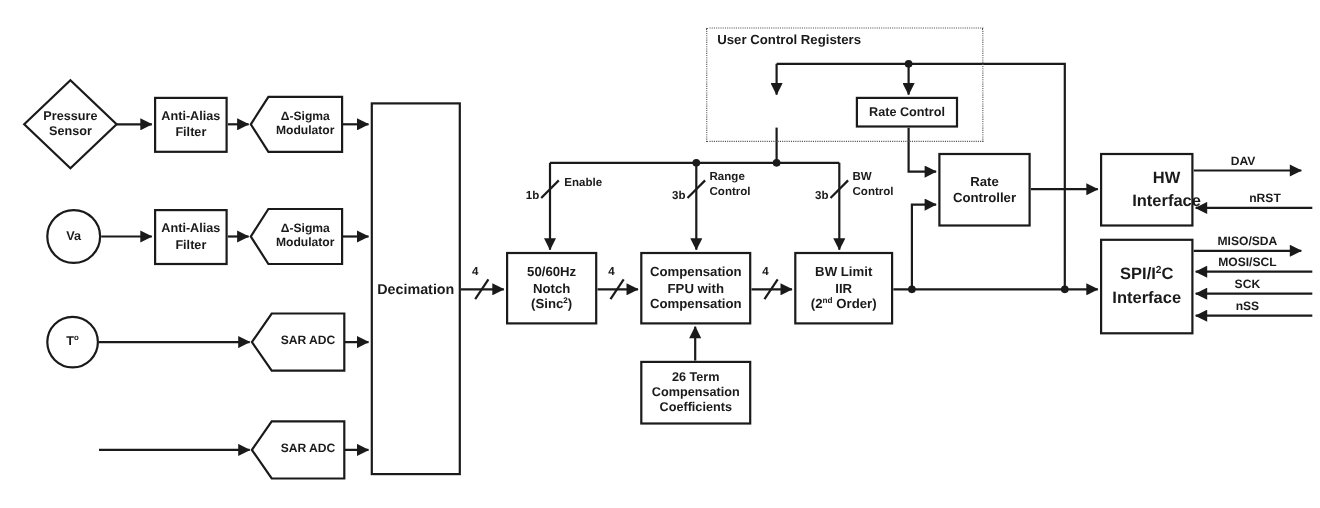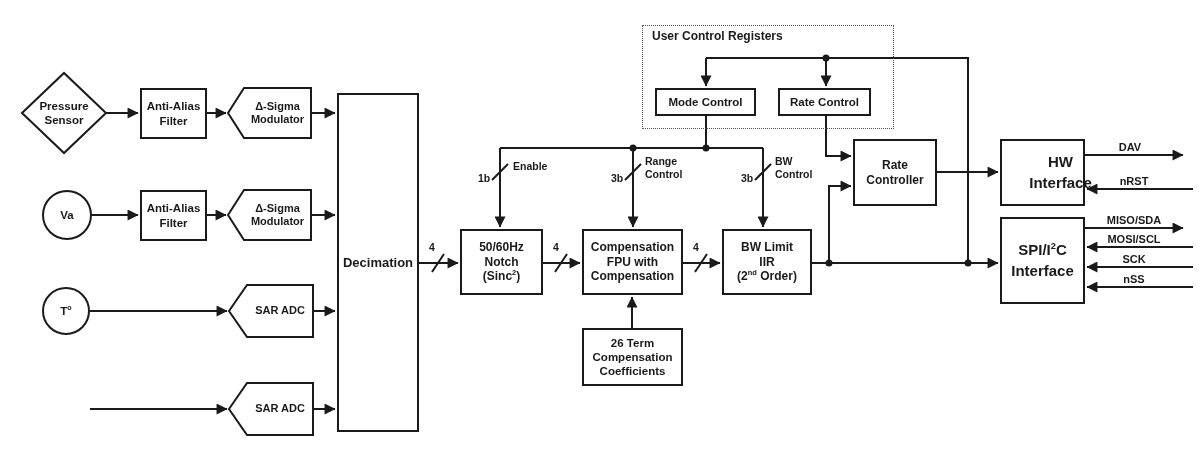--- a/index.html
+++ b/index.html
@@ -157,23 +157,20 @@
     <span>BW Limit</span>
     <span>IIR</span>
     <span><span>(2</span><sup>nd</sup><span> Order)</span></span>
   </div>
   <div class="box fs115" style="left:582px; top:328px; width:101px; height:58px;">
     <span>26 Term</span>
     <span>Compensation</span>
     <span>Coefficients</span>
   </div>
 
-  <div class="box fs115" style="left:655px; top:88px; width:101px; height:28px;">
-    <span>Mode Control</span>
-  </div>
   <div class="box fs115" style="left:778px; top:88px; width:93px; height:28px;">
     <span>Rate Control</span>
   </div>
   <div class="box fs12" style="left:853px; top:139px; width:84px; height:67px;">
     <span>Rate</span>
     <span>Controller</span>
   </div>
 
   <div class="box fs15" style="left:1000px; top:139px; width:85px; height:67px;padding-left:36px;">
     <span>HW</span>
@@ -195,19 +192,19 @@
     <div>Range</div>
     <div>Control</div>
   </div>
   <div class="lbl" style="left:741px; top:172px;">3b</div>
   <div class="lbl" style="left:775px; top:155px;">
     <div>BW</div>
     <div>Control</div>
   </div>
 
   <div class="sig" style="left:1082px; top:141px;">DAV</div>
-  <div class="sig" style="left:1086px; top:175px;">nRST</div>
+  <div class="sig" style="left:1086px; top:175px;padding-left:16px;">nRST</div>
   <div class="sig" style="left:1086px; top:214px;">MISO/SDA</div>
   <div class="sig" style="left:1086px; top:233px;">MOSI/SCL</div>
   <div class="sig" style="left:1086px; top:253px;">SCK</div>
   <div class="sig" style="left:1086px; top:273px;">nSS</div>
 
 </div>
 
 </body></html>

